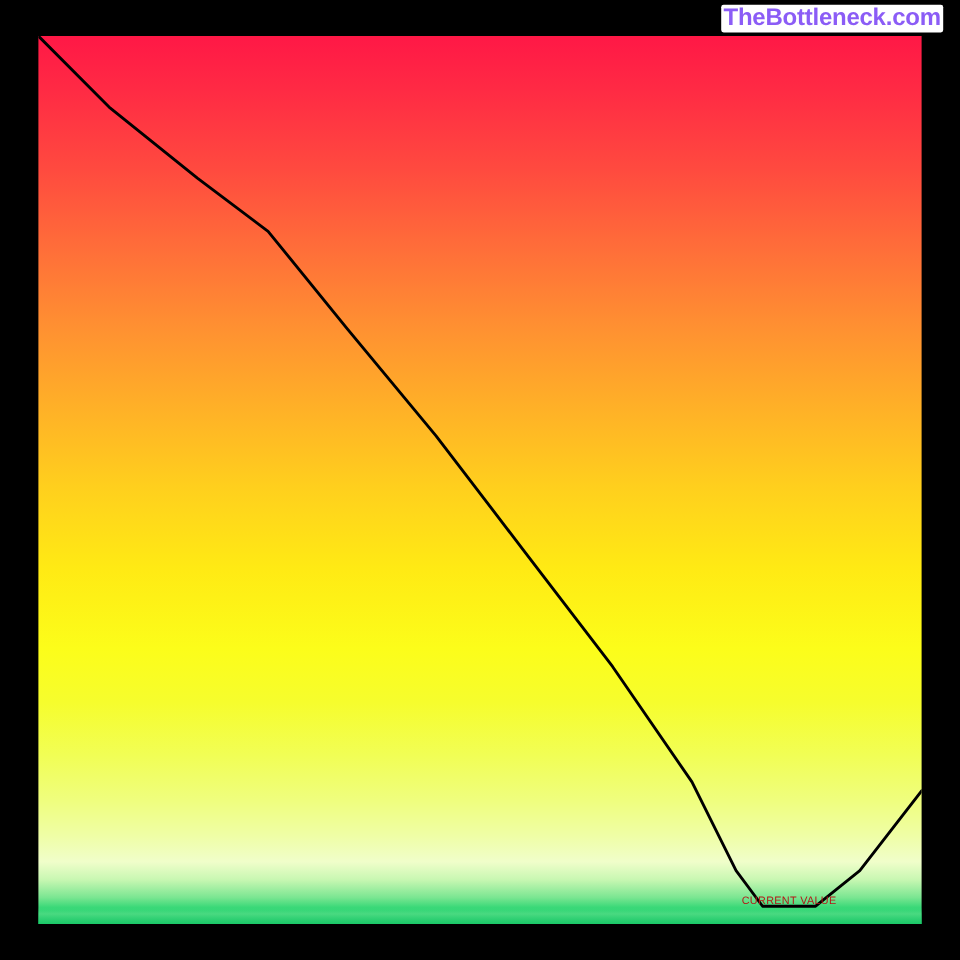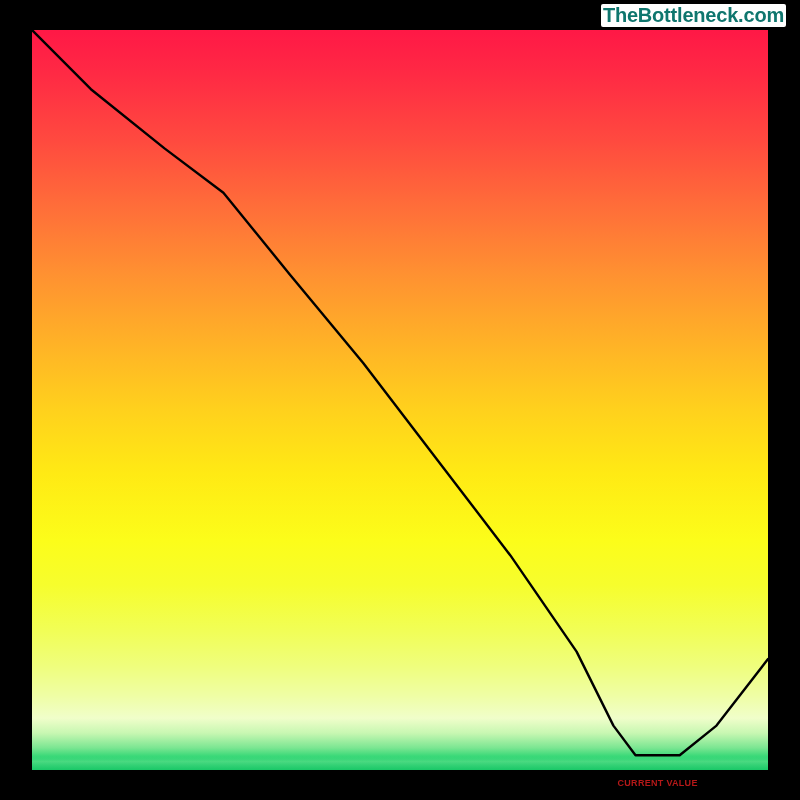--- a/index.html
+++ b/index.html
@@ -14,21 +14,21 @@
   .stage {
     position: relative;
     width: 800px;
     height: 800px;
     background: #000;
   }
   .attribution {
     position: absolute;
     top: 4px;
     right: 14px;
-    color: #0f766e;
+    color: #8b5cf6;
     background: #fff;
     font-size: 20px;
     font-weight: 600;
     letter-spacing: -0.2px;
     padding: 0 2px;
     border-radius: 2px;
   }
   .plot-area {
     position: absolute;
     left: 32px;
@@ -75,25 +75,24 @@
     left: 32px;
     top: 30px;
     width: 736px;
     height: 740px;
     pointer-events: none;
   }
   .x-marker {
     position: absolute;
     color: #b51818;
     font-size: 9px;
-    font-weight: 700;
+    font-weight: 400;
     letter-spacing: 0.3px;
     white-space: nowrap;
     transform: translateX(-50%);
-    margin-top: 33px;
   }
 </style>
 </head>
 <body>
 
 <div class="stage">
 
   <div class="attribution">TheBottleneck.com</div>
 
   <div class="plot-area"></div>

